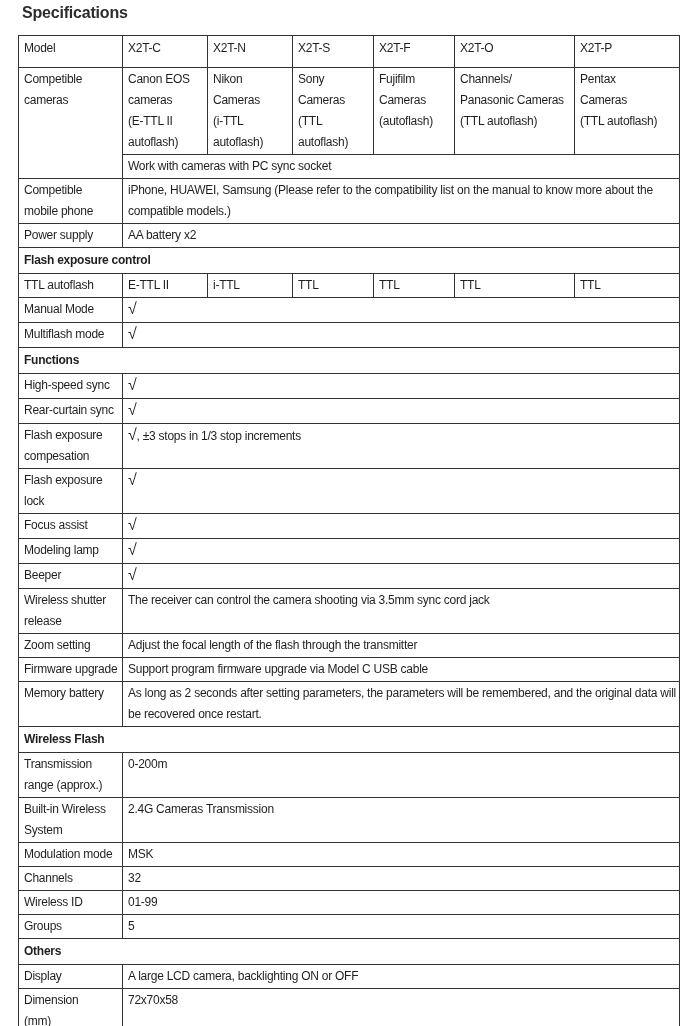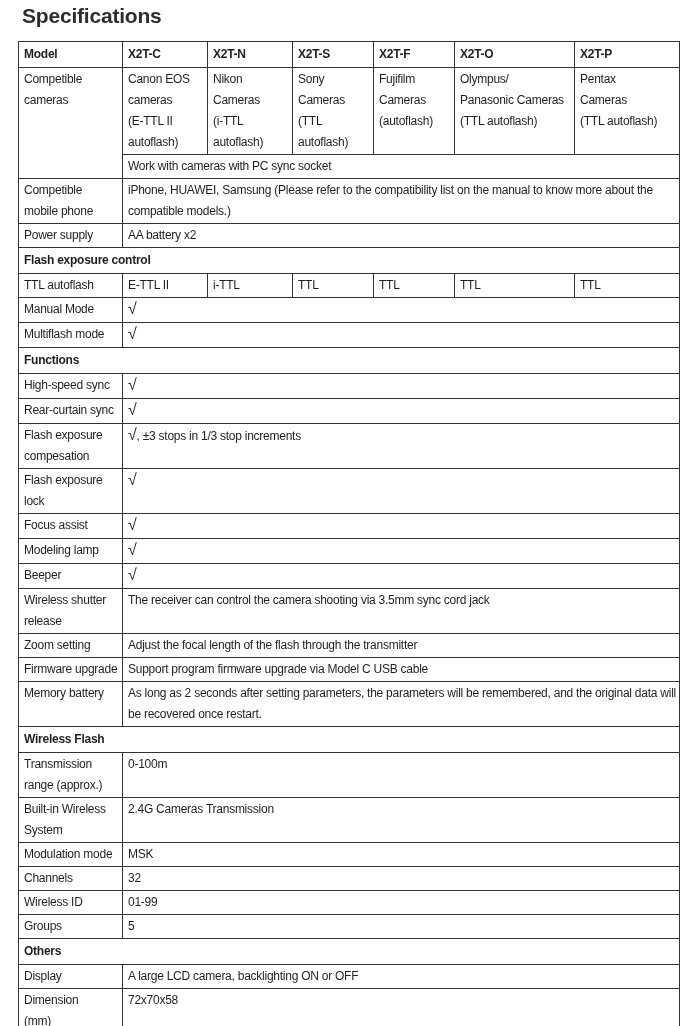--- a/index.html
+++ b/index.html
@@ -7,21 +7,21 @@
     margin: 0; padding: 0;
     background: #ffffff;
   }
   body {
     width: 690px; height: 1026px;
     font-family: "Liberation Sans", "DejaVu Sans", sans-serif;
     color: #1f1f1f;
     overflow: hidden;
   }
   .page-title {
-    font-size: 21px;
+    font-size: 16px;
     font-weight: bold;
     color: #2d2d2d;
     margin: 4px 0 13px 22px;
     letter-spacing: -0.2px;
   }
   table.spec {
     border-collapse: collapse;
     table-layout: fixed;
     margin-left: 18px;
     width: 661px;
@@ -32,23 +32,23 @@
   }
   table.spec th, table.spec td {
     border: 1px solid #333333;
     padding: 1px 3px 1px 5px;
     vertical-align: top;
     text-align: left;
     white-space: pre-line;
     overflow: hidden;
   }
   table.spec th {
-    font-weight: bold;
+    font-weight: normal;
     padding-top: 2px;
-    padding-bottom: 2px;
+    padding-bottom: 8px;
   }
   tr.section-row td {
     font-weight: bold;
     padding-top: 2px;
     padding-bottom: 2px;
   }
   .check {
     font-size: 16px;
     line-height: 20px;
   }
@@ -91,21 +91,21 @@
 Cameras
 (i-TTL
 autoflash)</td>
         <td>Sony
 Cameras
 (TTL
 autoflash)</td>
         <td>Fujifilm
 Cameras
 (autoflash)</td>
-        <td>Olympus/
+        <td>Channels/
 Panasonic Cameras
 (TTL autoflash)</td>
         <td>Pentax
 Cameras
 (TTL autoflash)</td>
       </tr>
       <tr>
         <td colspan="6">Work with cameras with PC sync socket</td>
       </tr>
       <tr>
@@ -186,21 +186,21 @@
       <tr>
         <td>Memory battery</td>
         <td colspan="6">As long as 2 seconds after setting parameters, the parameters will be remembered, and the original data will be recovered once restart.</td>
       </tr>
       <tr class="section-row">
         <td colspan="7">Wireless Flash</td>
       </tr>
       <tr>
         <td>Transmission
 range (approx.)</td>
-        <td colspan="6">0-100m</td>
+        <td colspan="6">0-200m</td>
       </tr>
       <tr>
         <td>Built-in Wireless
 System</td>
         <td colspan="6">2.4G Cameras Transmission</td>
       </tr>
       <tr>
         <td>Modulation mode</td>
         <td colspan="6">MSK</td>
       </tr>

